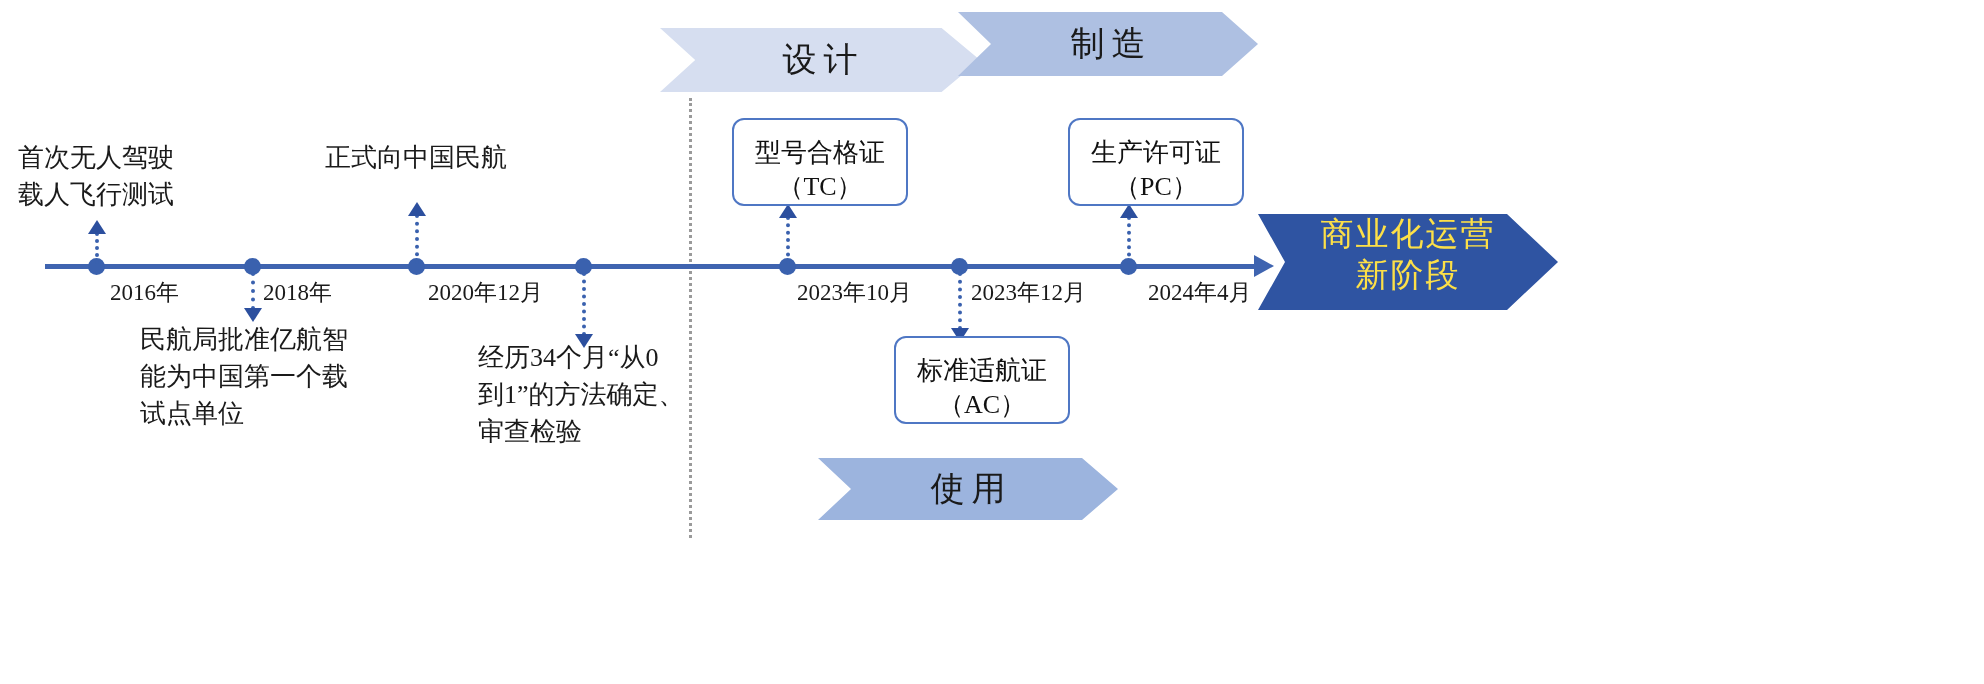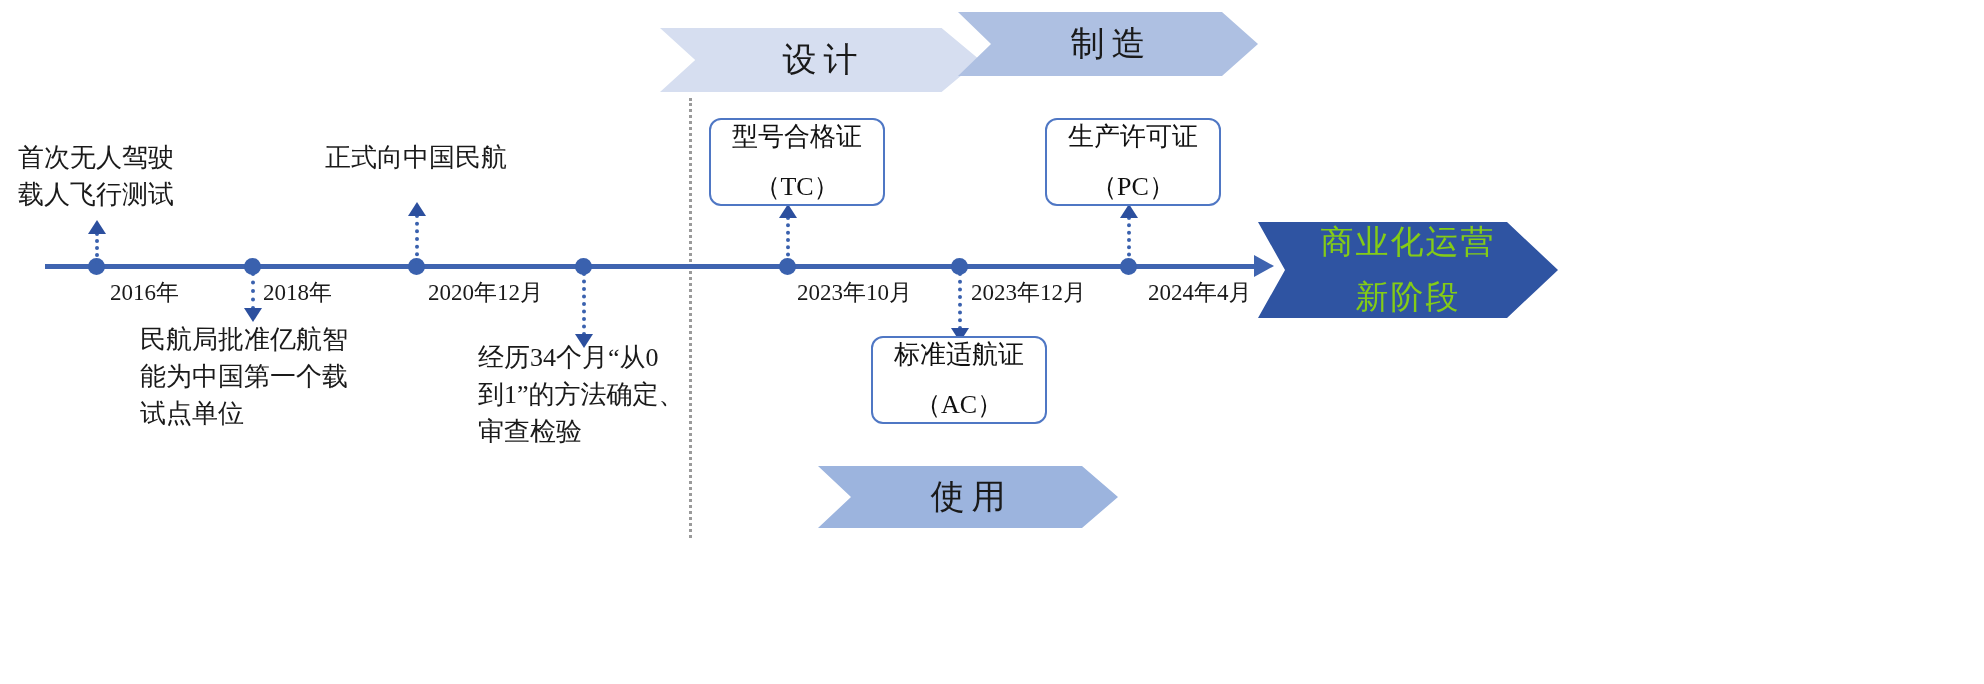--- a/index.html
+++ b/index.html
@@ -29,30 +29,29 @@
   .chev-manu{
     left:958px;top:12px;width:300px;height:64px;
     background:#aec0e2;
     clip-path:polygon(0 0, 88% 0, 100% 50%, 88% 100%, 0 100%, 11% 50%);
     font-family:Liberation Serif, serif;
   }
   .chev-use{
     left:818px;top:458px;width:300px;height:62px;
     background:#9cb4de;
     clip-path:polygon(0 0, 88% 0, 100% 50%, 88% 100%, 0 100%, 11% 50%);
-    margin-top:8px;
   }
 
   
   .banner{
-    position:absolute;left:1258px;top:222px;width:300px;height:96px;
+    position:absolute;left:1258px;top:214px;width:300px;height:96px;
     background:#2f54a2;
     clip-path:polygon(0 0, 83% 0, 100% 50%, 83% 100%, 0 100%, 9% 50%);
-    display:flex;flex-direction:column;align-items:center;justify-content:space-between;
-    color:#84cc16;font-size:33px;line-height:1.25;letter-spacing:.06em;
+    display:flex;flex-direction:column;align-items:center;justify-content:flex-start;
+    color:#fde047;font-size:33px;line-height:1.25;letter-spacing:.06em;
   }
   .banner span{display:block;}
 
   
   .axis-line{
     position:absolute;left:45px;top:264px;width:1215px;height:5px;
     background:#3f64b0;
   }
   .axis-head{
     position:absolute;left:1254px;top:255px;
@@ -94,22 +93,22 @@
   }
   .note span{display:block;}
 
   
   .cert{
     position:absolute;
     border:2.5px solid #4f77c4;
     border-radius:12px;
     background:#ffffff;
     display:flex;flex-direction:column;
-    align-items:center;justify-content:space-between;
-    font-size:26px;line-height:1.3;color:#111;
+    align-items:center;justify-content:flex-end;
+    font-size:26px;line-height:1.3;color:#111;margin-left:23px;
   }
   .cert span{display:block;white-space:nowrap;}
 </style>
 </head>
 <body>
 
 <div id="stage">
 
   <div class="chev chev-design">
     <span>设计</span>

